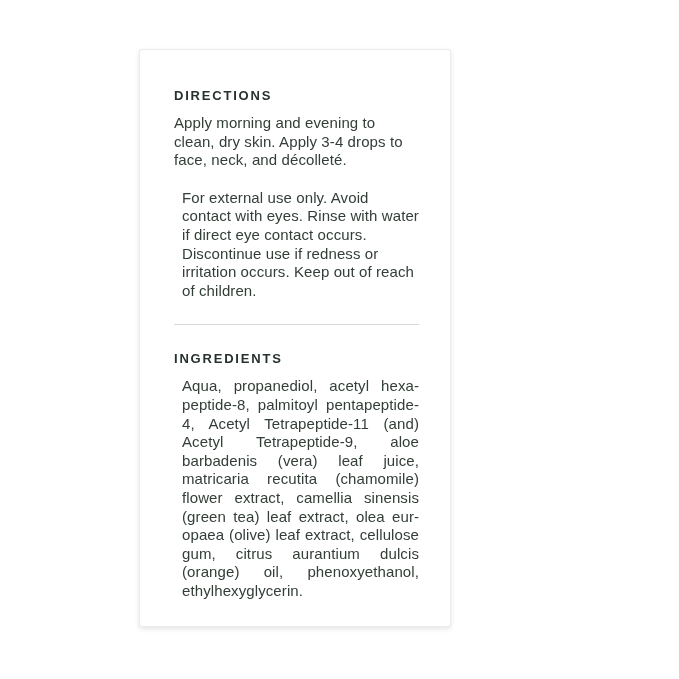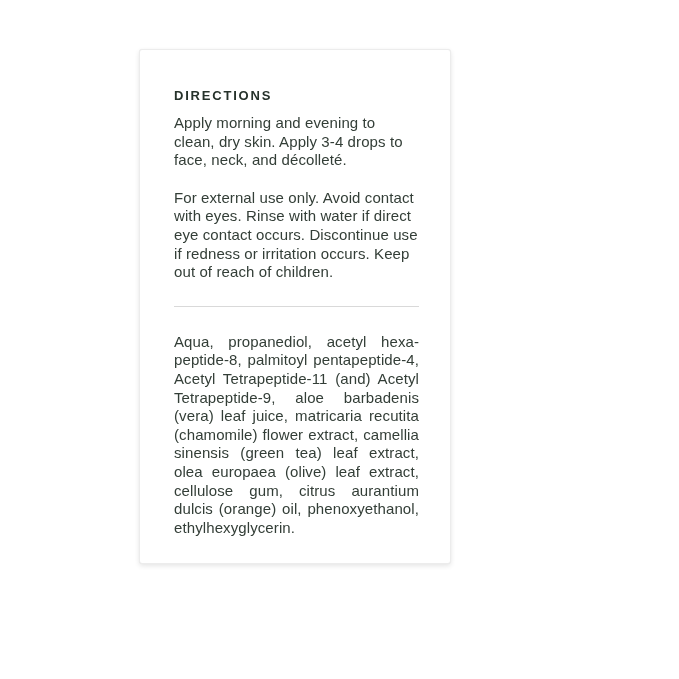--- a/index.html
+++ b/index.html
@@ -39,20 +39,21 @@
   .body-text {
     font-size: 15px;
     line-height: 18.6px;
     letter-spacing: 0.1px;
     color: #333e37;
     margin: 0 0 19px 0;
     text-align: left;
   }
   .body-text:last-child {
     margin-bottom: 0;
+    margin-left: 8px;
   }
   .justified {
     text-align: justify;
   }
   .divider {
     border: none;
     border-top: 1px solid #d9d9d9;
     margin: 24px 0 26px 0;
     height: 0;
   }
@@ -65,17 +66,18 @@
 
     <section>
       <h2 class="section-heading">DIRECTIONS</h2>
       <p class="body-text">Apply morning and evening to clean, dry skin. Apply 3-4 drops to face, neck, and décolleté.</p>
       <p class="body-text">For external use only. Avoid contact with eyes. Rinse with water if direct eye contact occurs. Discontinue use if red­ness or irritation occurs. Keep out of reach of children.</p>
     </section>
 
     <hr class="divider">
 
     <section>
+      <h2 class="section-heading">INGREDIENTS</h2>
       <p class="body-text justified">Aqua, propanediol, acetyl hexa­peptide-8, palmitoyl pentapep­tide-4, Acetyl Tetrapeptide-11 (and) Acetyl Tetrapeptide-9, aloe barbadenis (vera) leaf juice, matricaria recutita (chamomile) flower extract, camellia sinensis (green tea) leaf extract, olea eur­opaea (olive) leaf extract, cellu­lose gum, citrus aurantium dulcis (orange) oil, phenoxyethanol, ethylhexyglycerin.</p>
     </section>
 
   </div>
 </div>
 
 </body></html>

